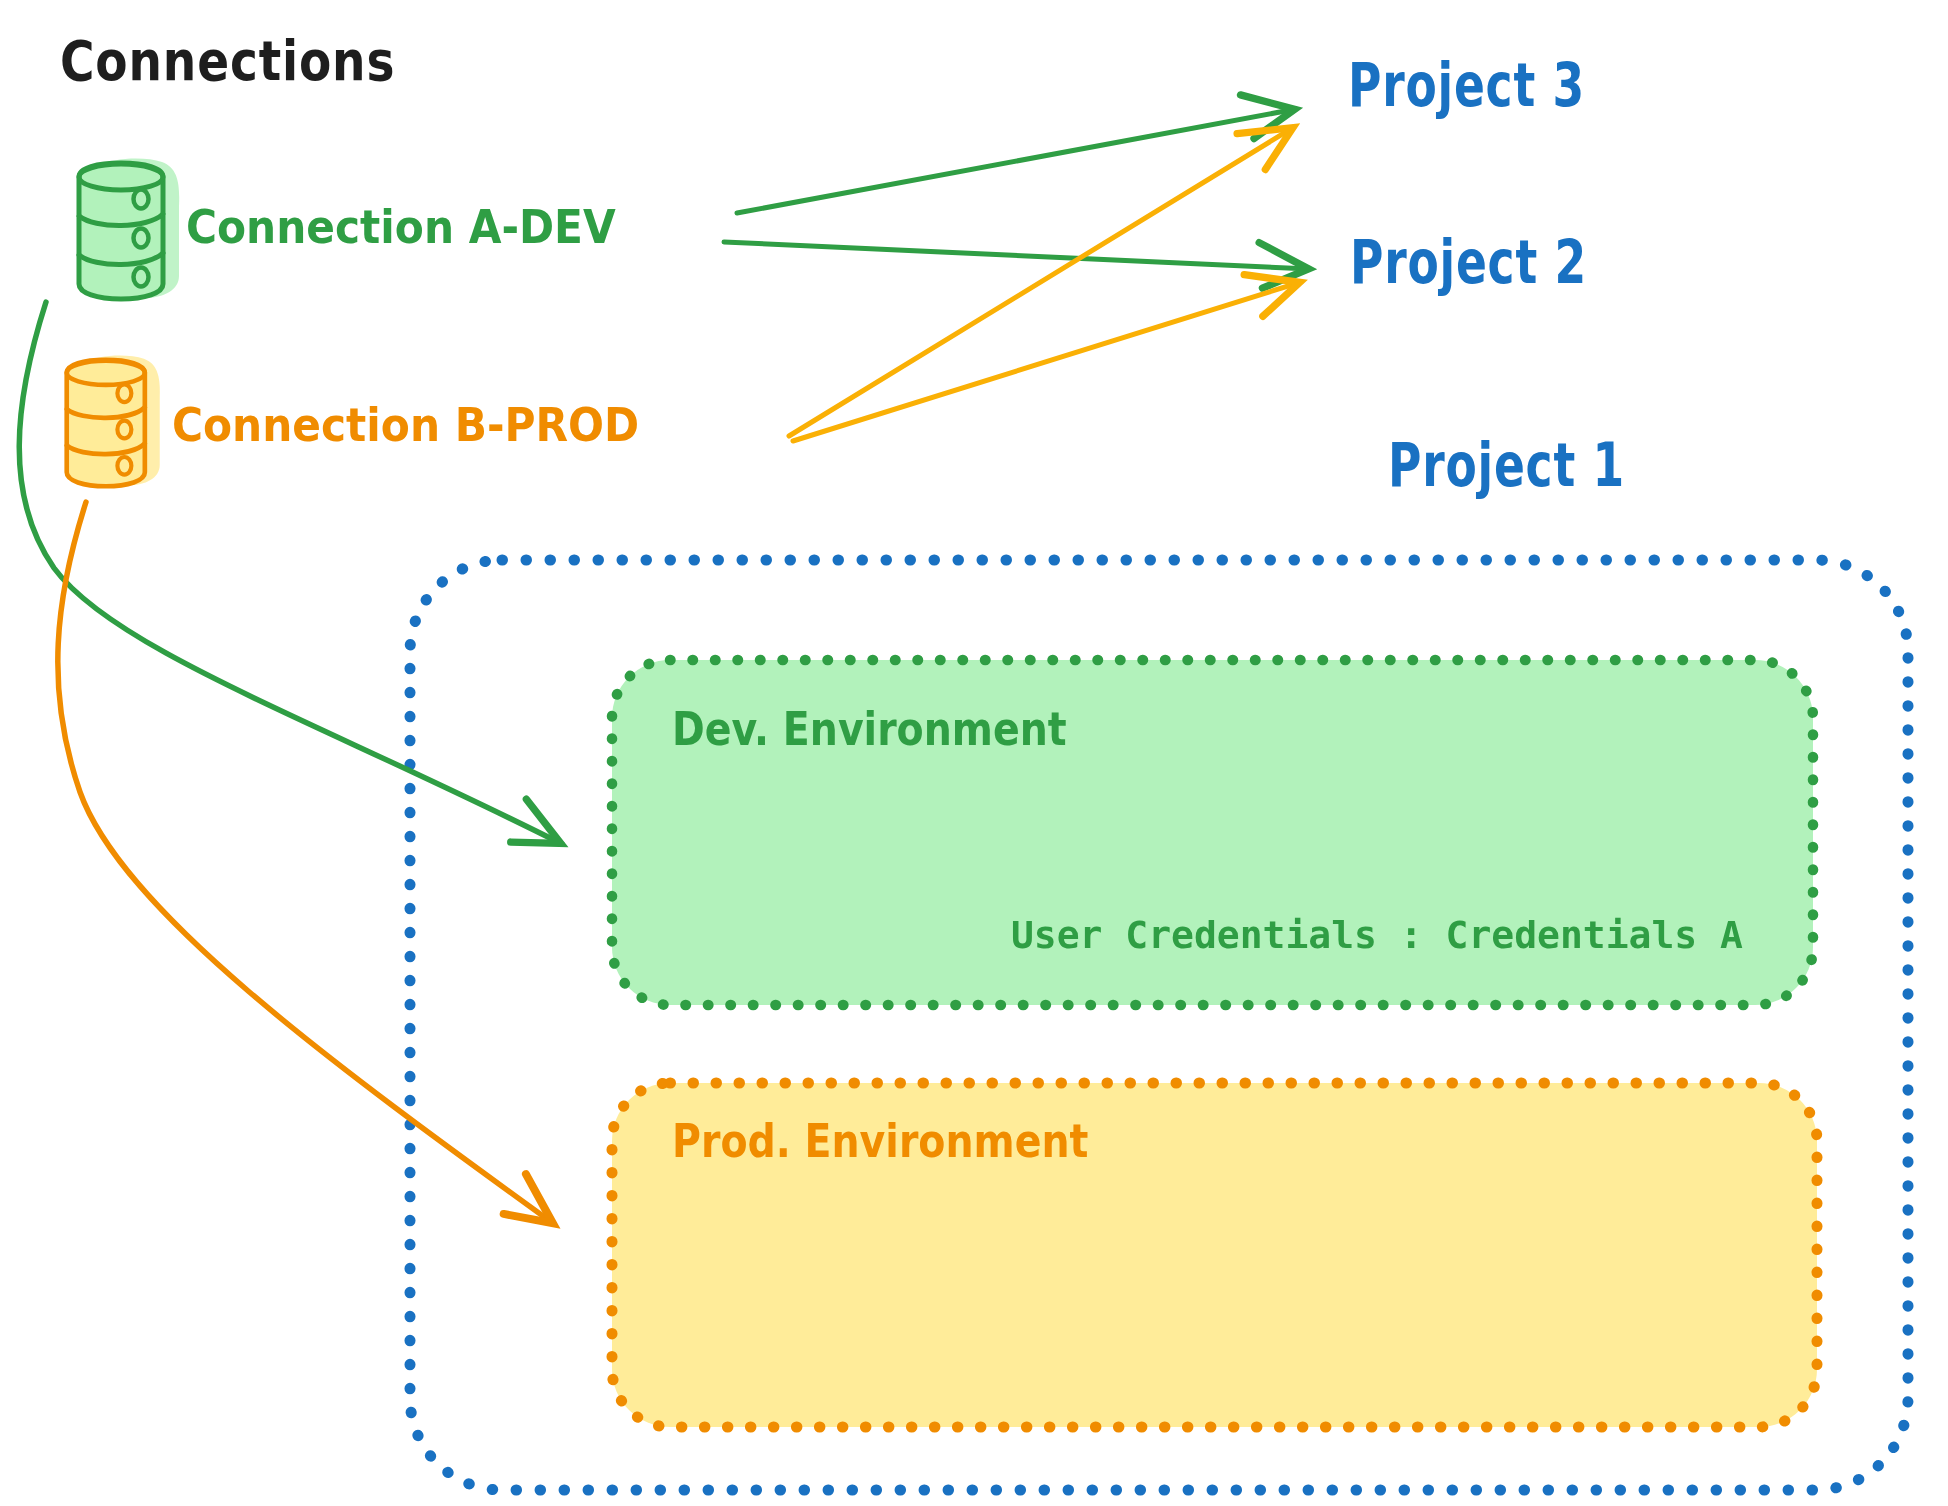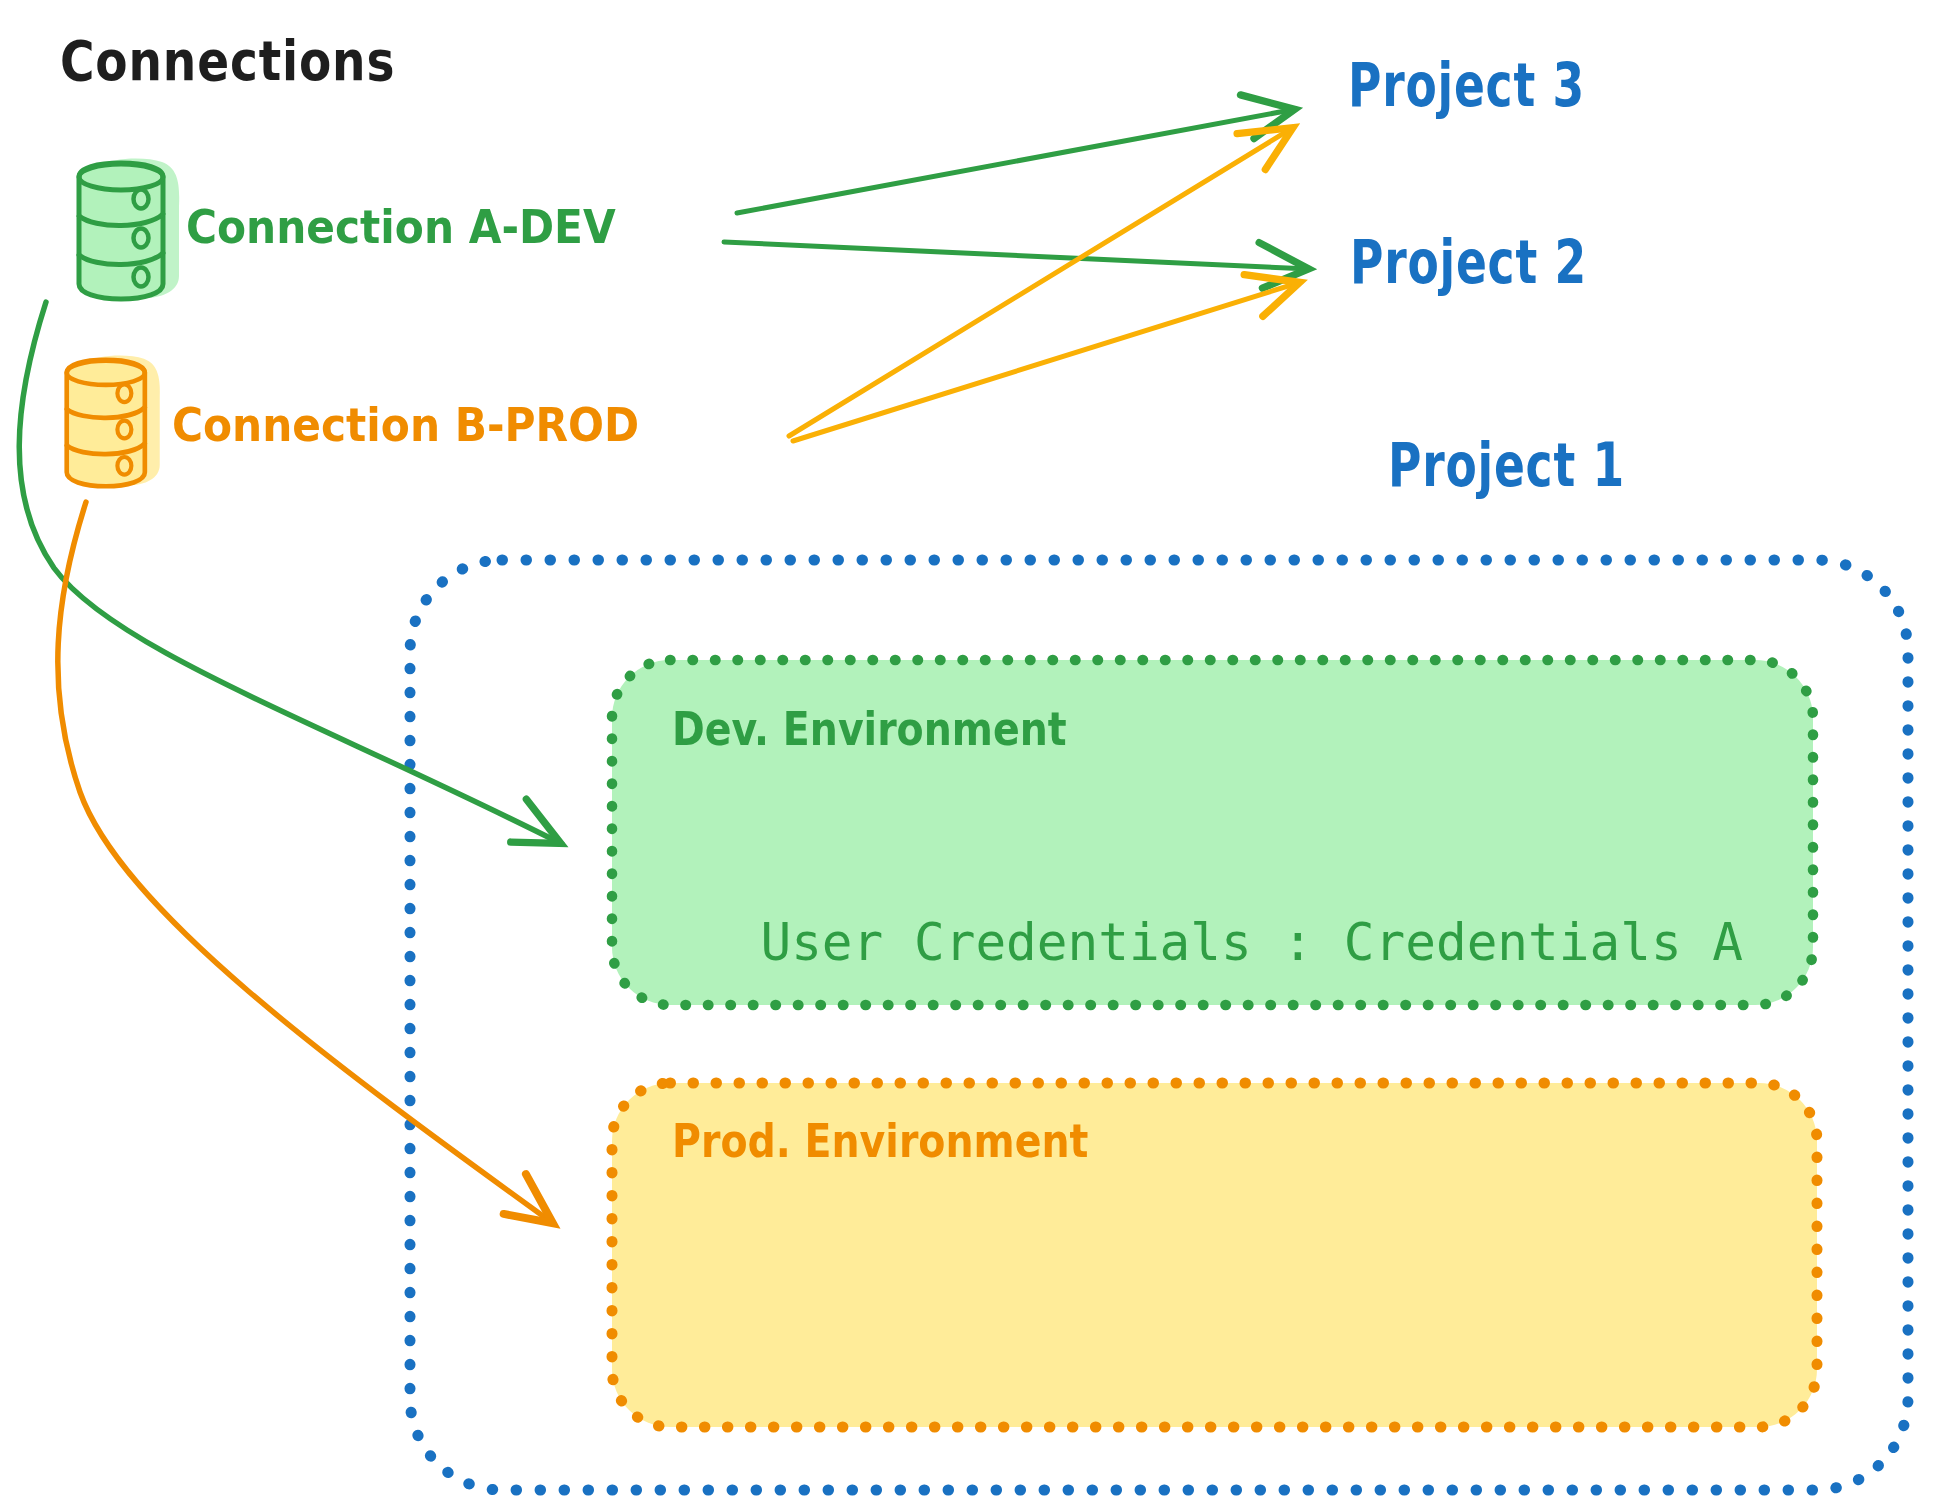--- a/index.html
+++ b/index.html
@@ -25,21 +25,21 @@
   .proj{font-size:60px;color:#1971c2;transform:scaleX(.76);letter-spacing:1px;}
   .proj3{left:1348px;top:44px;}
   .proj2{left:1350px;top:221px;}
   .proj1{left:1388px;top:424px;}
   .env-h{font-size:47px;transform:scaleX(.84);}
   .env-dev{left:672px;top:694px;color:#2f9e44;}
   .env-prod{left:672px;top:1106px;color:#f08c00;}
   .creds{
     position:absolute;
     font-family:"DejaVu Sans Mono", monospace;
-    font-size:51px;font-weight:400;white-space:nowrap;
+    font-size:38px;font-weight:700;white-space:nowrap;
   }
   .creds-a{right:205px;top:903px;color:#2f9e44;}
   .creds-b{right:188px;top:1326px;color:#f08c00;}
 </style>
 </head>
 <body>
 
 <div class="stage">
 
   <svg class="scene" width="1948" height="1506" viewBox="0 0 1948 1506">

